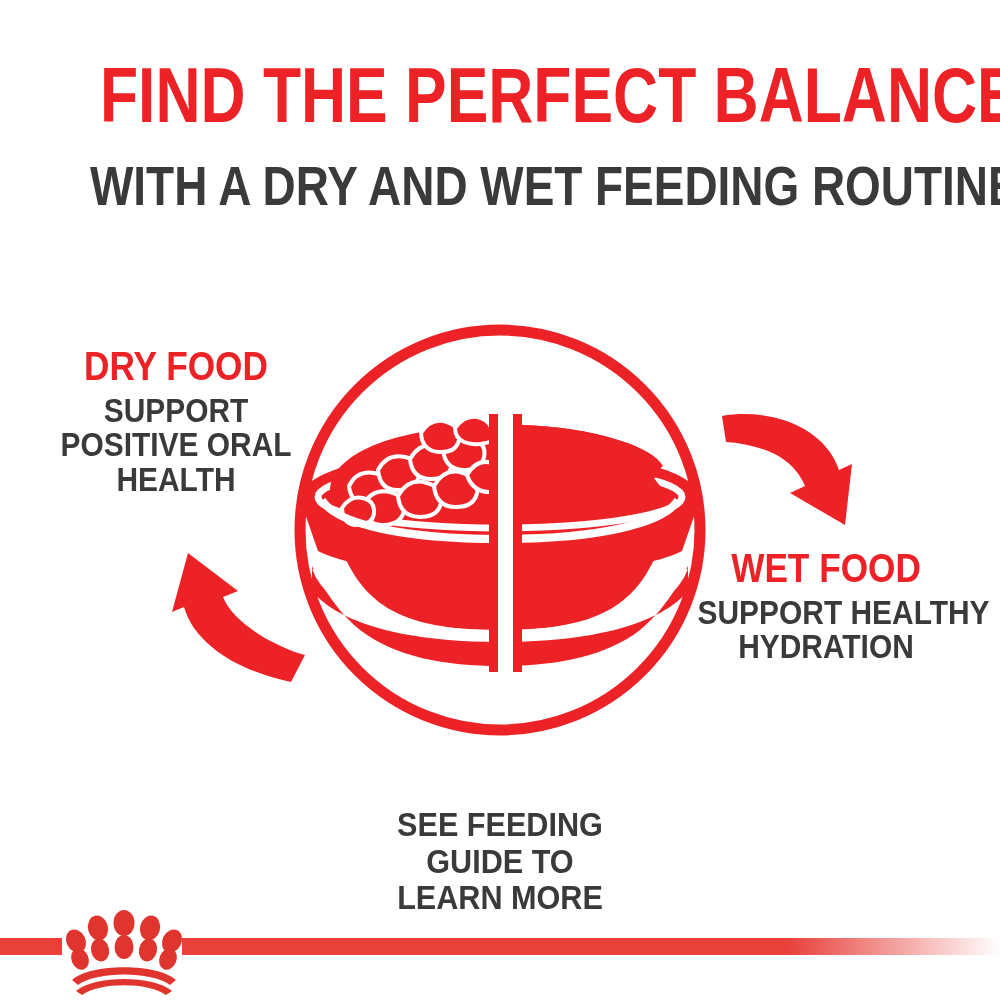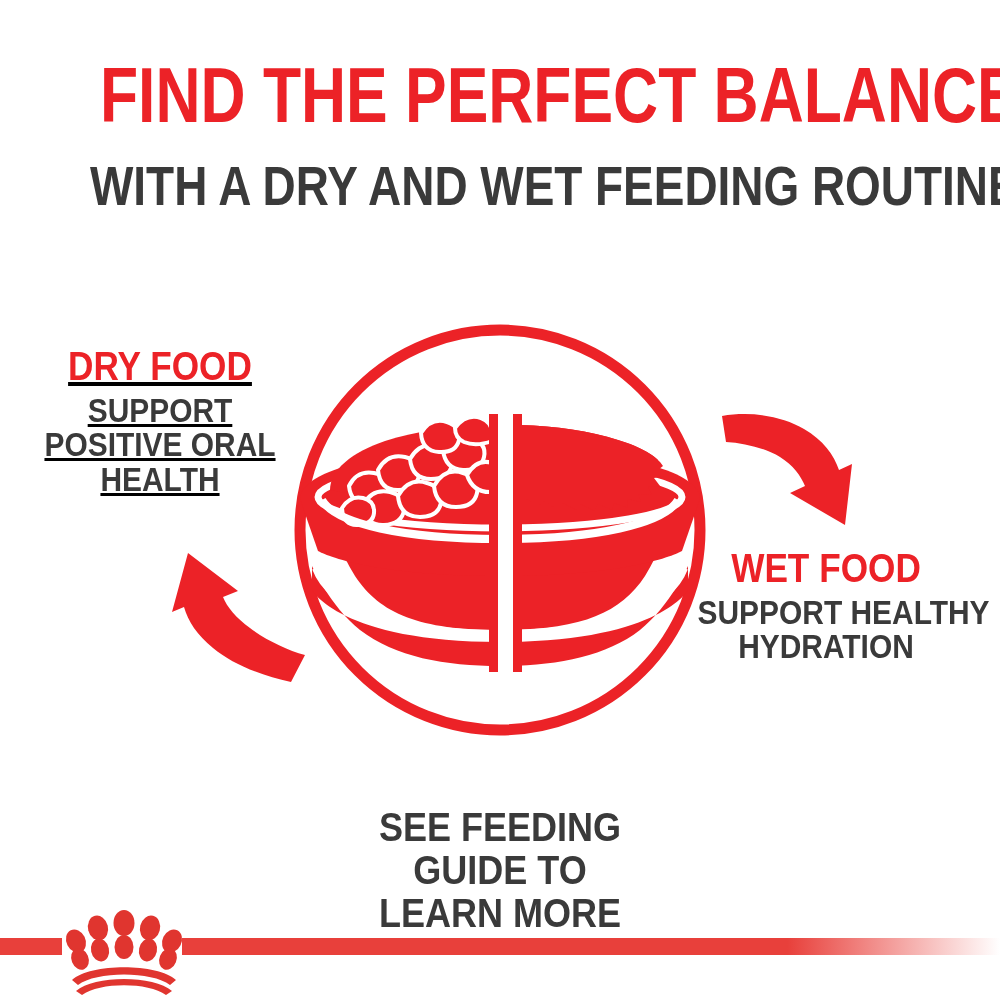--- a/index.html
+++ b/index.html
@@ -69,32 +69,32 @@
   .callout .body {
     font-weight: 700;
     font-size: 34px;
     color: #3A3A3A;
     display: block;
     margin-top: 6px;
     transform: scaleX(0.88);
   }
   .callout .body .ln { display: block; white-space: nowrap; }
 
-  #dry-callout  { left: 20px;  top: 346px; width: 280px; text-decoration: underline; }
+  #dry-callout  { left: 36px;  top: 346px; width: 280px; }
   #wet-callout  { left: 680px; top: 548px; width: 292px; }
 
   
   #cta {
     position: absolute;
     left: 330px;
     top: 806px;
     width: 340px;
     text-align: center;
     font-weight: 700;
-    font-size: 40px;
+    font-size: 34px;
     color: #3A3A3A;
     line-height: 1.08;
   }
   #cta .ln { display: block; white-space: nowrap; transform: scaleX(0.9); }
 
   
   .art {
     position: absolute;
     left: 0; top: 0;
     width: 1000px;

